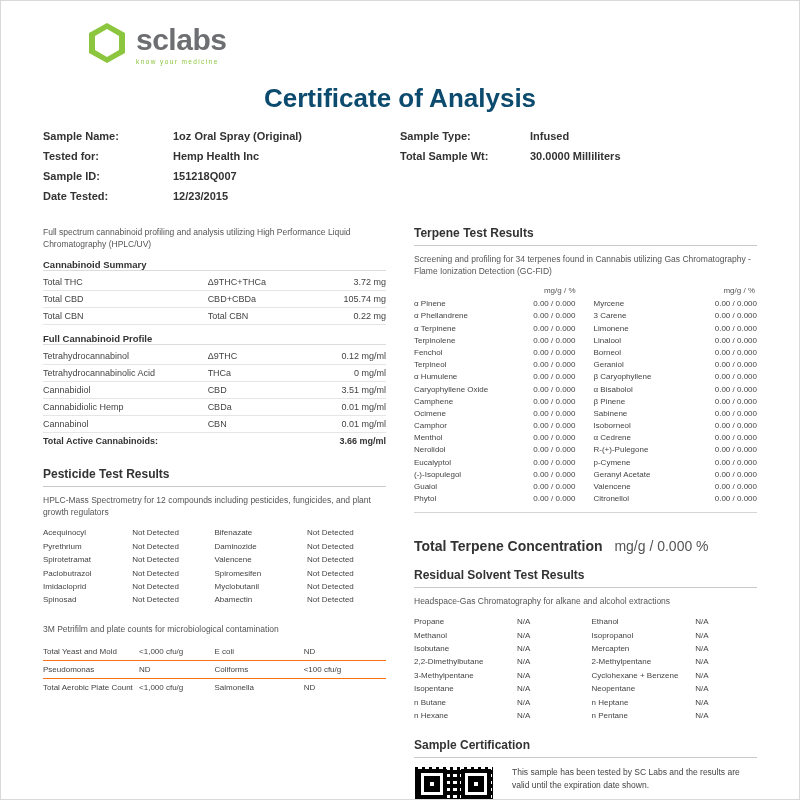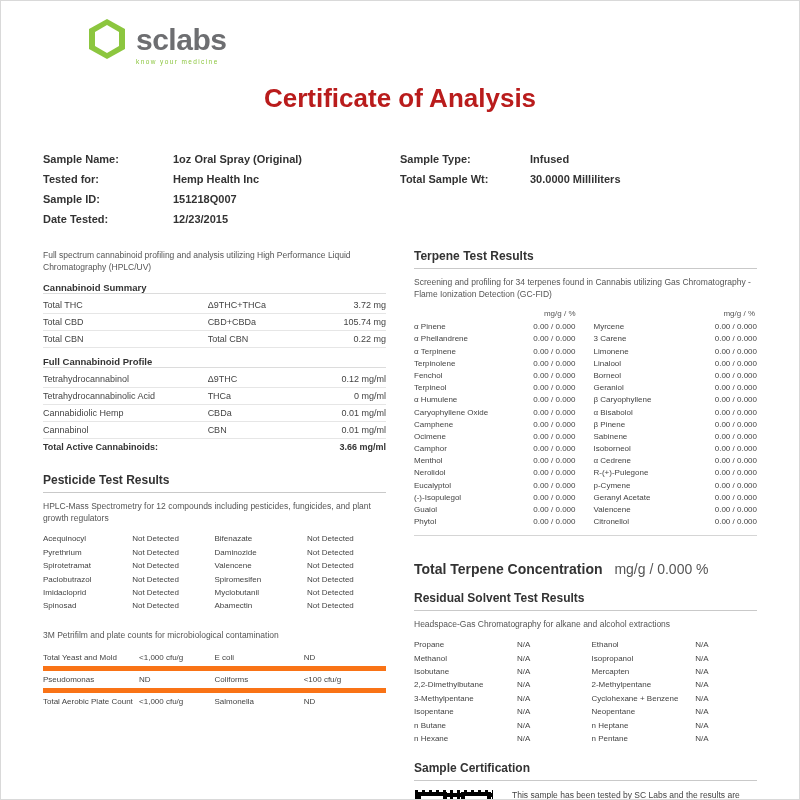--- a/index.html
+++ b/index.html
@@ -22,20 +22,21 @@
     box-sizing: border-box;
     overflow: hidden;
   }
   .inner {
     padding: 18px 28px 10px 28px;
   }
 
   
   .logo-wrap {
     display: flex;
+    align-items: center;
     padding-left: 60px;
     height: 52px;
   }
   .logo-mark {
     width: 40px;
     height: 44px;
     position: relative;
     margin-right: 7px;
   }
   .hexagon {
@@ -70,22 +71,22 @@
     color: #8cc63f;
     letter-spacing: 1.4px;
     margin-top: 3px;
     text-transform: lowercase;
   }
 
   .doc-title {
     text-align: center;
     font-size: 26px;
     font-weight: bold;
-    color: #b91c1c;
-    margin: 12px 0 39px 0;
+    color: #0c4a6e;
+    margin: 12px 0 16px 0;
   }
 
   
   .meta {
     display: flex;
     margin: 0 14px 16px 14px;
   }
   .meta-col { flex: 1; }
   .meta-row {
     display: flex;
@@ -217,21 +218,21 @@
 
   
   table.micro {
     width: 100%;
     border-collapse: collapse;
     font-size: 8px;
     color: #444;
   }
   table.micro td {
     padding: 4px 0;
-    border-bottom: 5px solid #f97316;
+    border-bottom: 1px solid #f97316;
     vertical-align: top;
   }
   table.micro tr:last-child td { border-bottom: none; }
   .m-n { width: 28%; }
   .m-v { width: 22%; margin-left: 20px; }
   .m-n2 { width: 26%; }
   .m-v2 { width: 24%; }
 
   
   .cert-body {
@@ -377,20 +378,25 @@
             <td class="c-name">Tetrahydrocannabinol</td>
             <td class="c-mid">Δ9THC</td>
             <td class="c-val">0.12 mg/ml</td>
           </tr>
           <tr class="pot-row">
             <td class="c-name">Tetrahydrocannabinolic Acid</td>
             <td class="c-mid">THCa</td>
             <td class="c-val">0 mg/ml</td>
           </tr>
           <tr class="pot-row">
+            <td class="c-name">Cannabidiol</td>
+            <td class="c-mid">CBD</td>
+            <td class="c-val">3.51 mg/ml</td>
+          </tr>
+          <tr class="pot-row">
             <td class="c-name">Cannabidiolic Hemp</td>
             <td class="c-mid">CBDa</td>
             <td class="c-val">0.01 mg/ml</td>
           </tr>
           <tr class="pot-row">
             <td class="c-name">Cannabinol</td>
             <td class="c-mid">CBN</td>
             <td class="c-val">0.01 mg/ml</td>
           </tr>
           <tr class="total-active">

